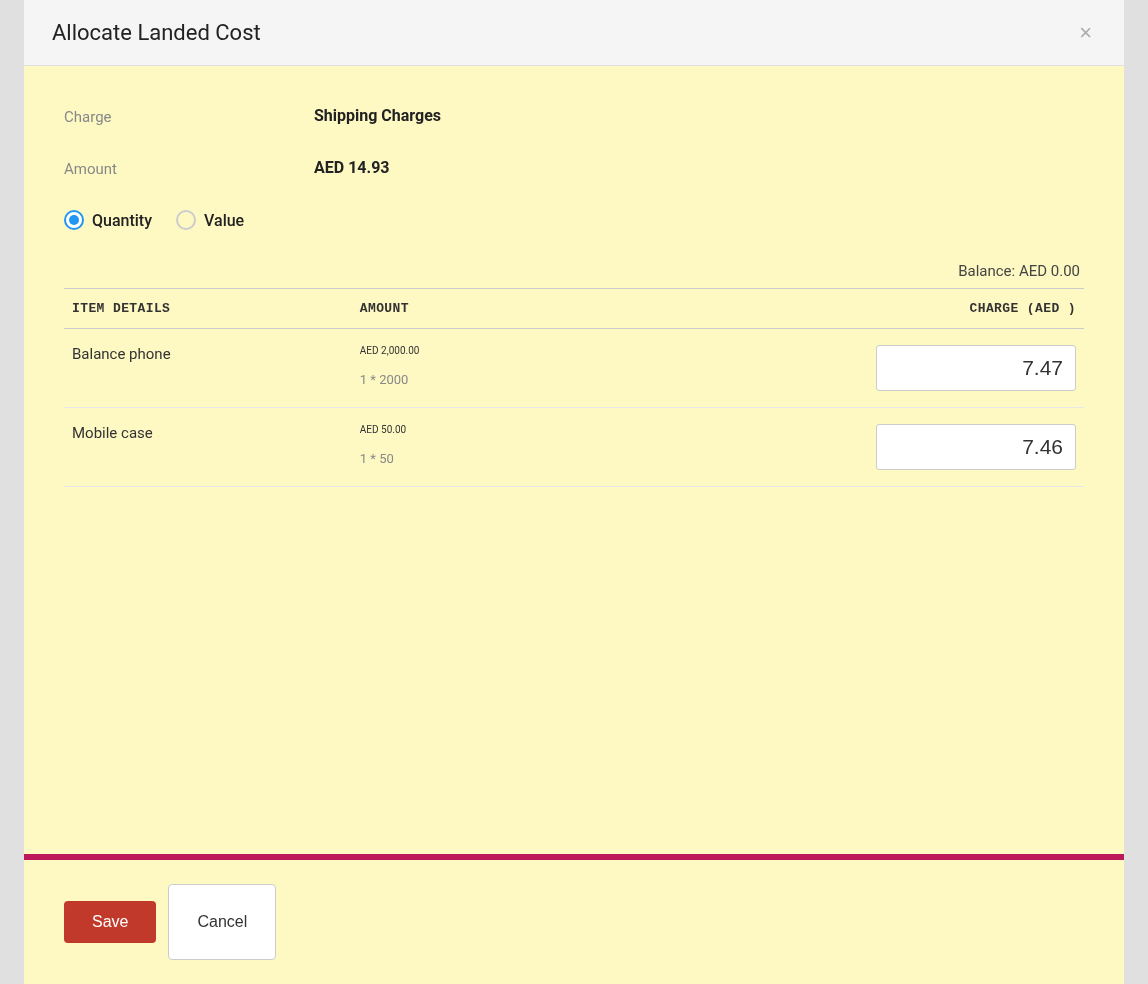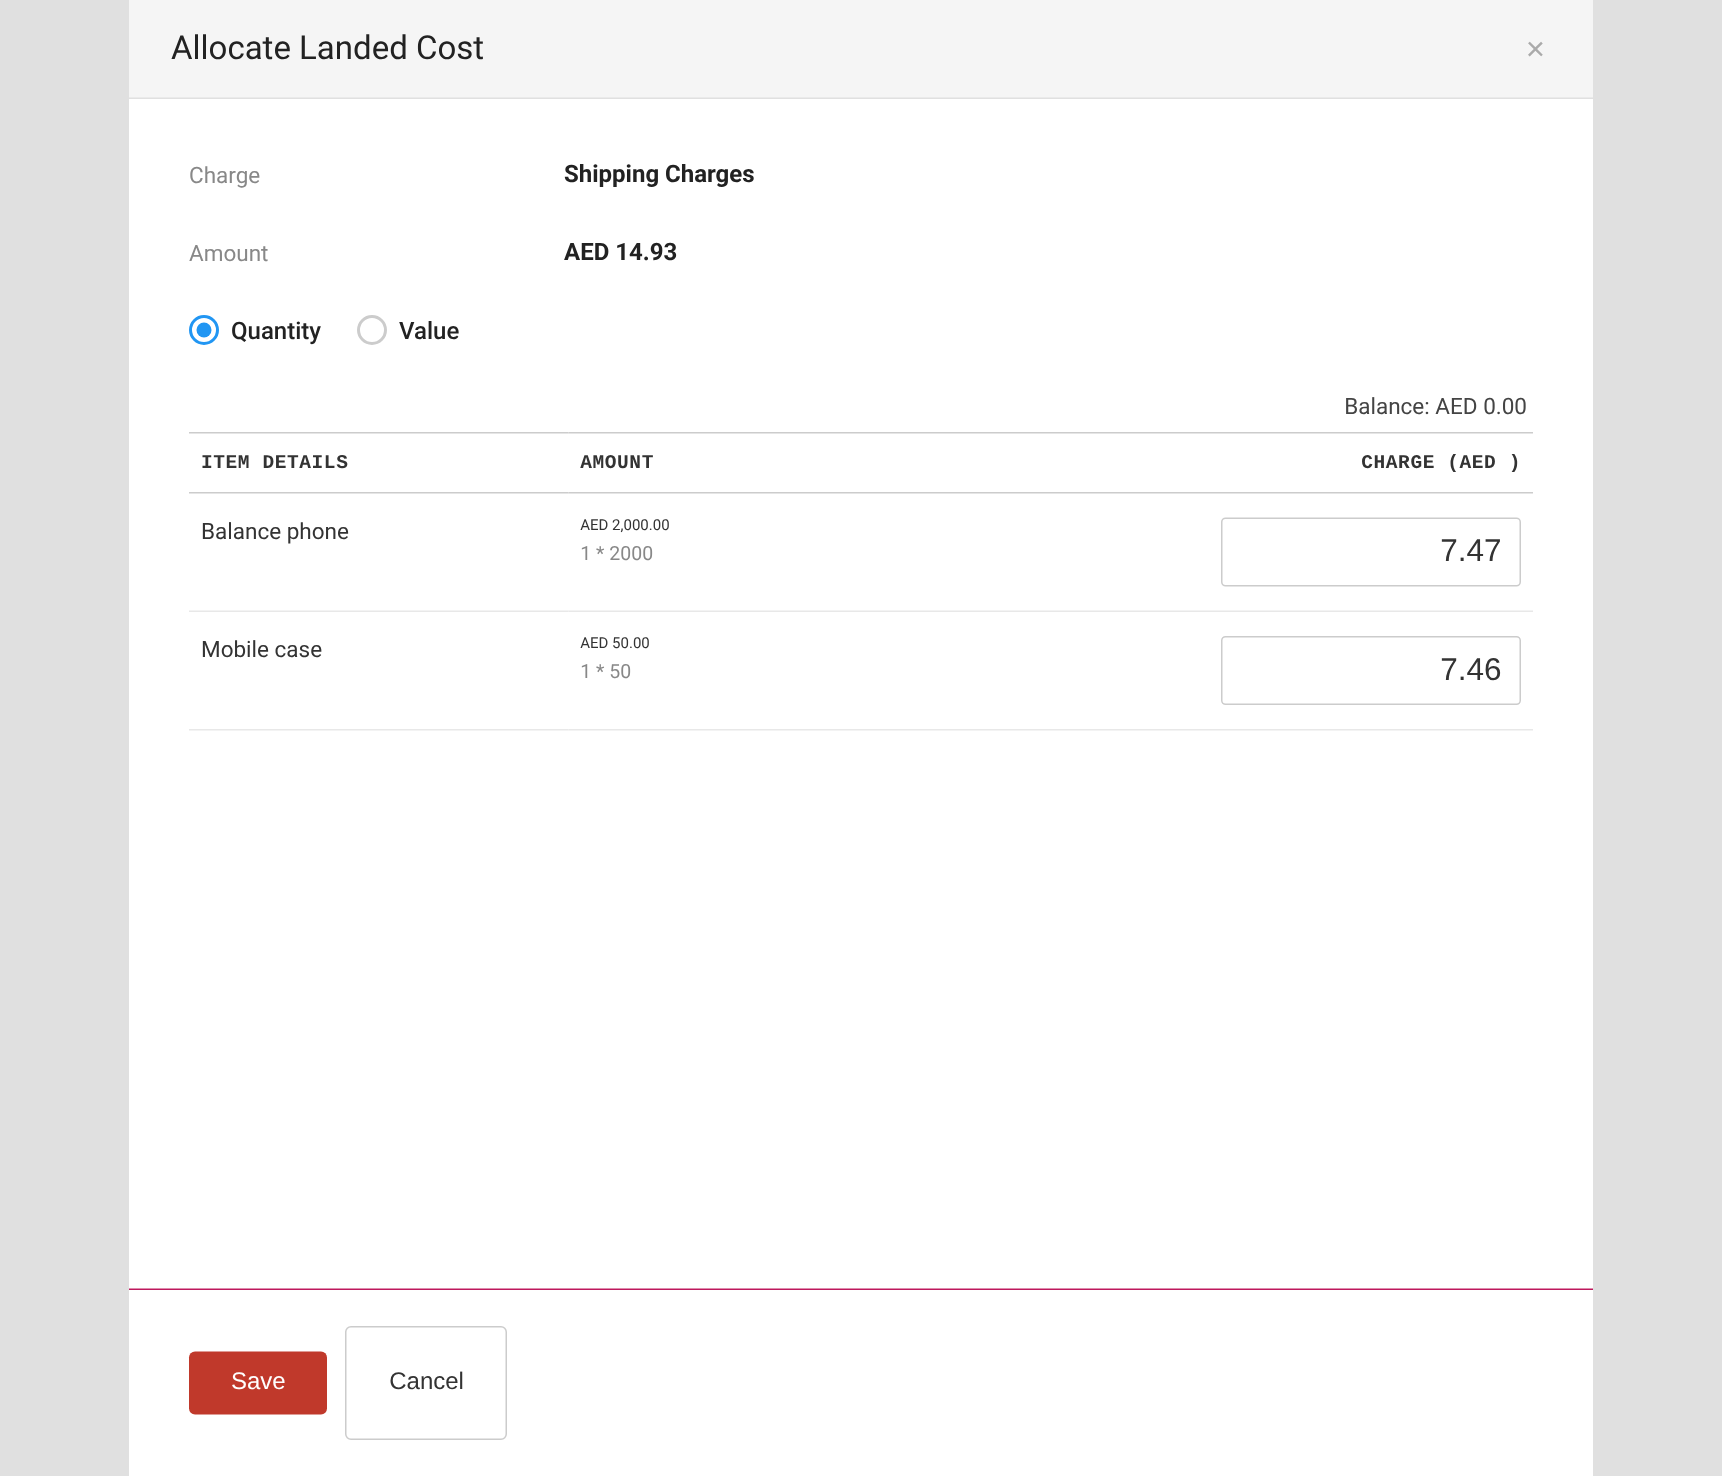--- a/index.html
+++ b/index.html
@@ -11,22 +11,22 @@
     body {
       background: #e0e0e0;
       display: flex;
       align-items: center;
       justify-content: center;
       min-height: 100vh;
       font-family: -apple-system, BlinkMacSystemFont, 'Segoe UI', Roboto, sans-serif;
     }
 
     .dialog {
-      background: #ffffff;
-      width: 976px;
+      background: #fef9c3;
+      width: 1100px;
       min-height: 984px;
       position: relative;
       display: flex;
       flex-direction: column;
     }
 
     .dialog-header {
       background: #f5f5f5;
       padding: 20px 28px;
       border-bottom: 1px solid #e0e0e0;
@@ -176,37 +176,37 @@
     }
 
     .item-amount-main {
       font-size: 10px;
       color: #333;
     }
 
     .item-amount-sub {
       font-size: 13px;
       color: #888;
-      margin-top: 6px;
+      margin-top: 16px;
     }
 
     .charge-input {
       border: 1px solid #ccc;
       border-radius: 3px;
       padding: 10px 12px;
       text-align: right;
       font-size: 21px;
       color: #333;
       width: 200px;
       background: #fff;
     }
 
     .dialog-footer {
       padding: 24px 40px;
-      border-top: 1px solid #be185d;
+      border-top: 6px solid #be185d;
       display: flex;
       gap: 12px;
       align-items: center;
       margin-top: 40px;
     }
 
     .btn-save {
       background: #c0392b;
       color: #fff;
       border: none;

